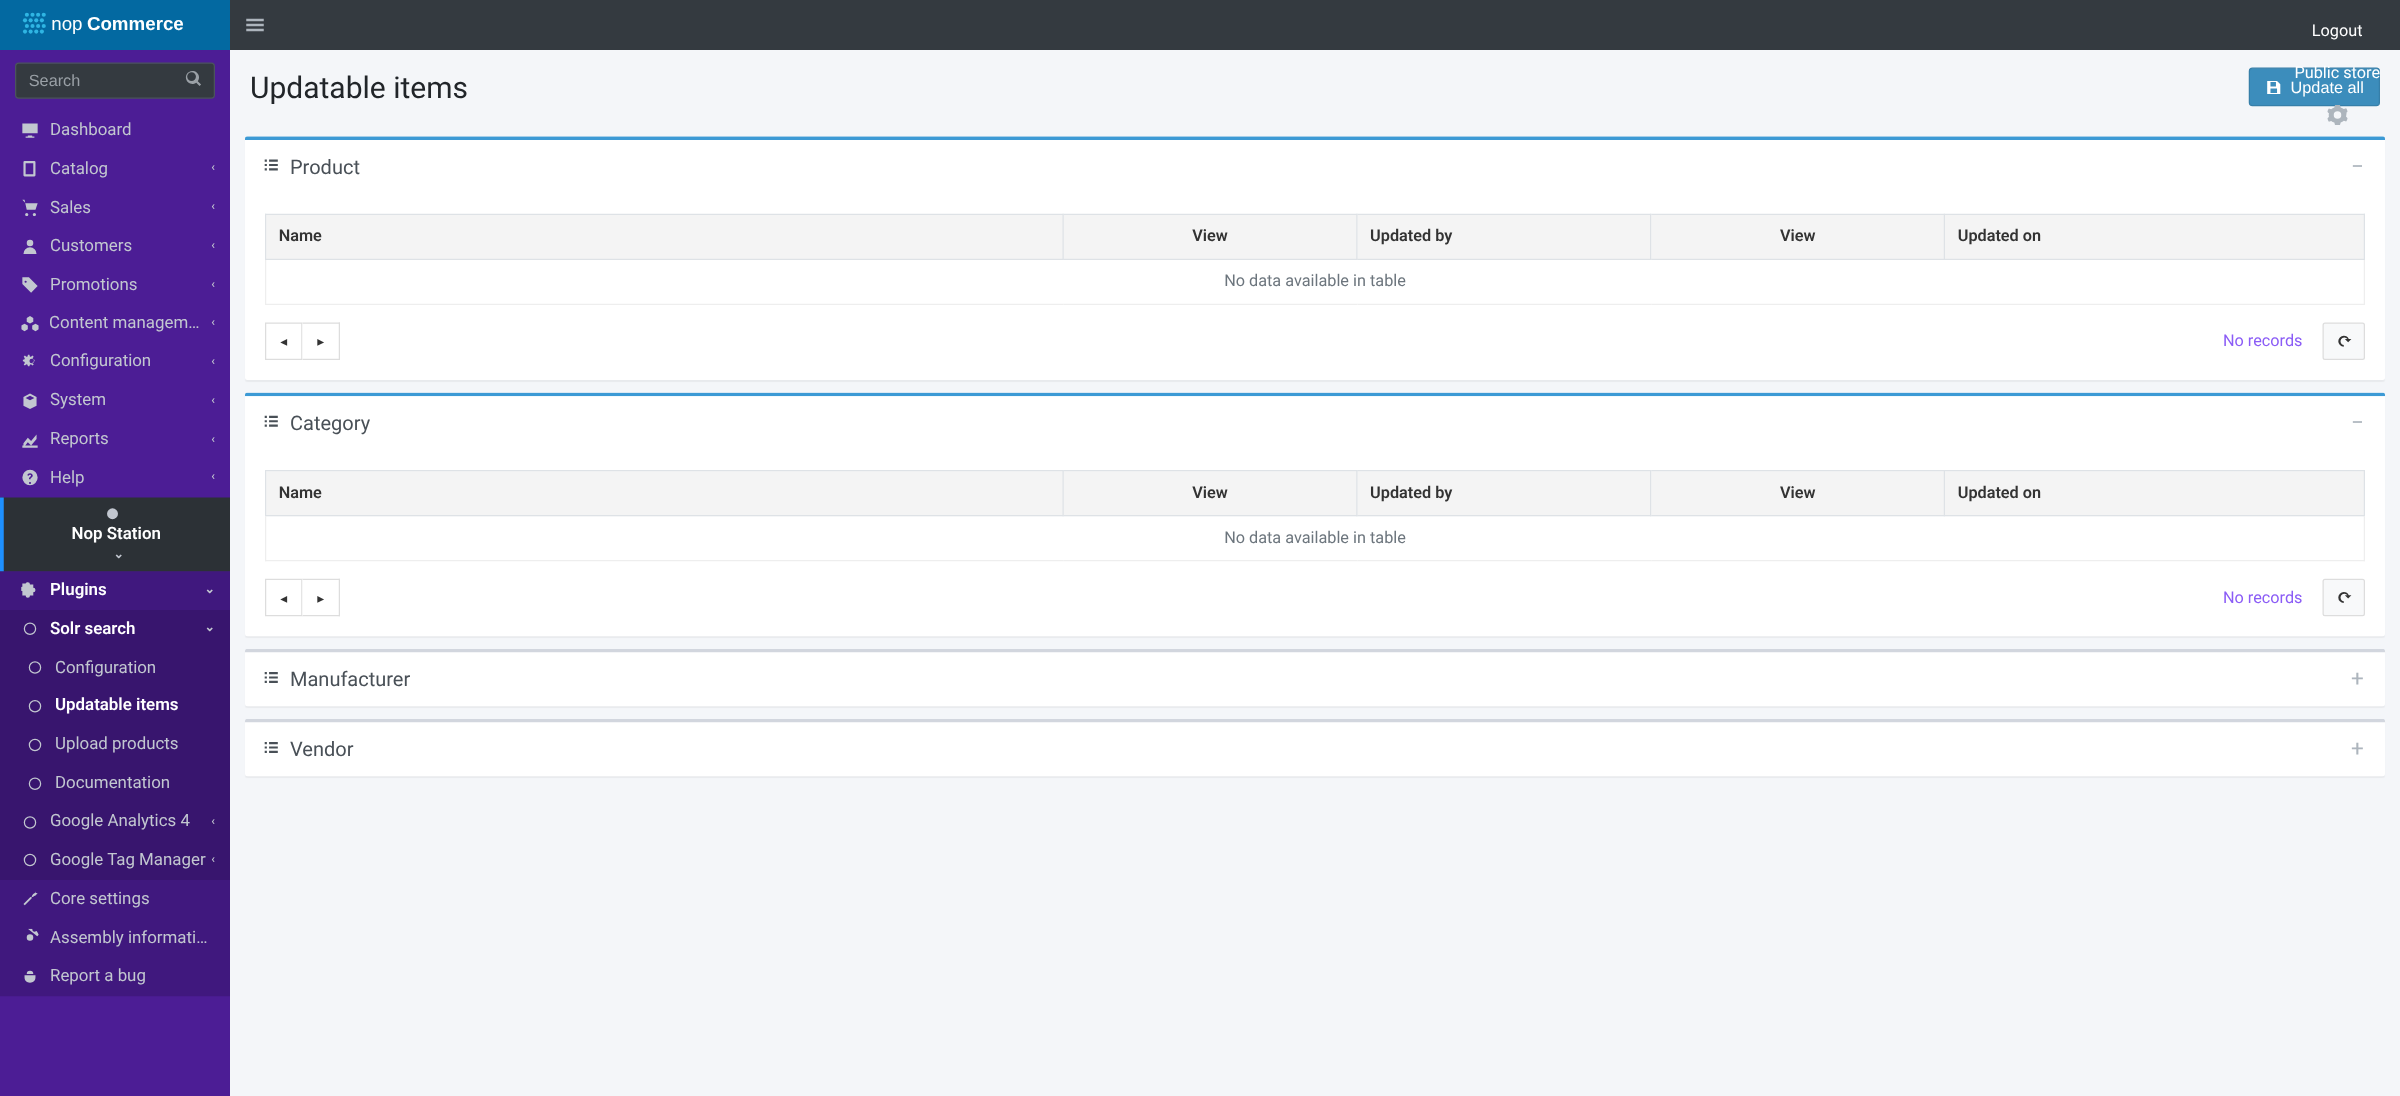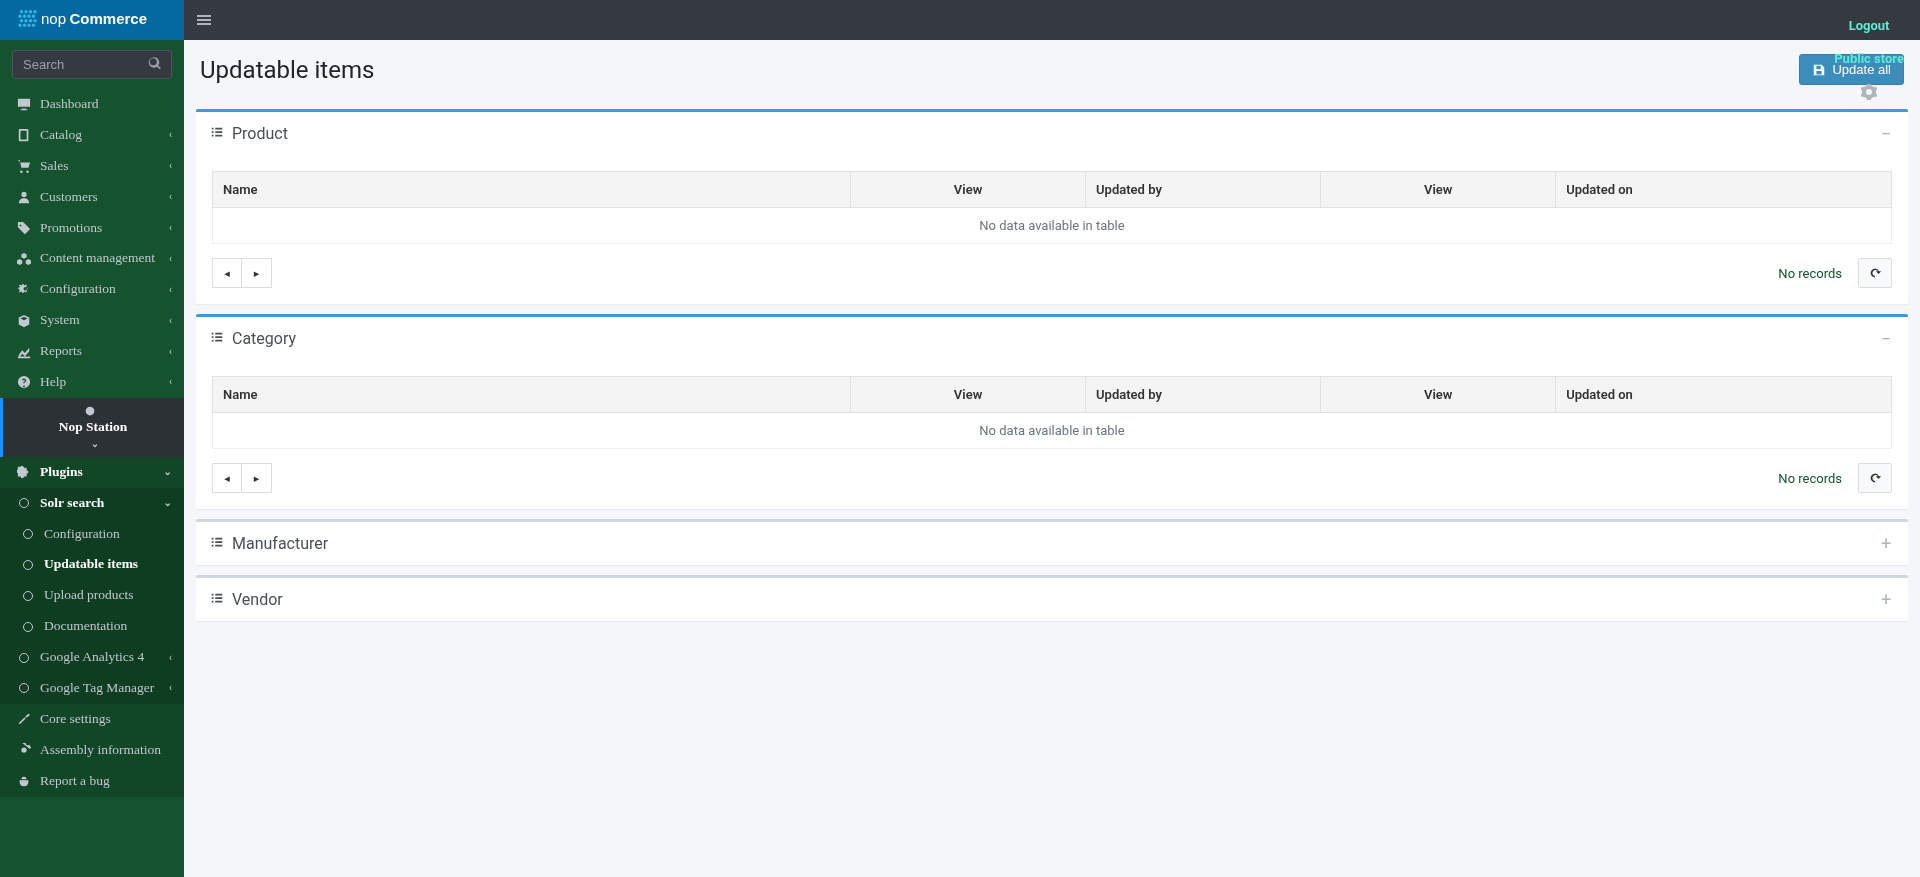--- a/index.html
+++ b/index.html
@@ -50,31 +50,31 @@
   }
   .navbar select.lang {
     background: #fff;
     border: 1px solid #ced4da;
     border-radius: 3px;
     padding: 4px 8px;
     font-size: 13px;
     height: 26px;
   }
   .navbar .username { color: #868e96; }
-  .navbar a.navlink { color: #5eead4; text-decoration: none; font-weight: bold; }
+  .navbar a.navlink { color: #ffffff; text-decoration: none; }
   .navbar .gear { color: #adb5bd; cursor: pointer; display:flex; align-items:center;}
 
   
   .sidebar {
     position: fixed;
     top: 40px;
     left: 0;
     bottom: 0;
     width: 184px;
-    background: #14532d;
+    background: #4c1d95;
     color: #c2c7d0;
     overflow-y: auto;
     font-size: 13.5px;
   }
   .sidebar .search-wrap {
     padding: 10px 12px;
     position: relative;
   }
   .sidebar .search-wrap input {
     width: 100%;
@@ -104,21 +104,21 @@
     line-height: 1.4;
     min-height: 30px;
   }
   .nav-item .nicon {
     width: 20px;
     display: inline-flex;
     justify-content: center;
     margin-right: 6px;
     color: #c2c7d0;
   }
-  .nav-item .label { flex: 1 1 auto; white-space: nowrap; overflow: hidden; text-overflow: ellipsis; font-family: Liberation Serif, serif; }
+  .nav-item .label { flex: 1 1 auto; white-space: nowrap; overflow: hidden; text-overflow: ellipsis; }
   .nav-item .caret {
     color: #c2c7d0;
     font-size: 10px;
     margin-left: 4px;
   }
   .nav-item.level1.open {
     background: #2c3136;
     color: #fff;
     font-weight: 600;
   }
@@ -232,21 +232,21 @@
     height: 30px;
     display: inline-flex;
     align-items: center;
     justify-content: center;
     font-size: 11px;
     color: #333;
     cursor: pointer;
   }
   .pager .pg-btn + .pg-btn { border-left: none; }
   .pager .flex { flex: 1 1 auto; }
-  .pager .info { color: #14532d; font-size: 13px; margin-right: 16px; }
+  .pager .info { color: #8b5cf6; font-size: 13px; margin-right: 16px; }
   .pager .refresh {
     border: 1px solid #ddd;
     background: #f8f9fa;
     width: 34px;
     height: 30px;
     border-radius: 2px;
     display: inline-flex;
     align-items: center;
     justify-content: center;
     cursor: pointer;

